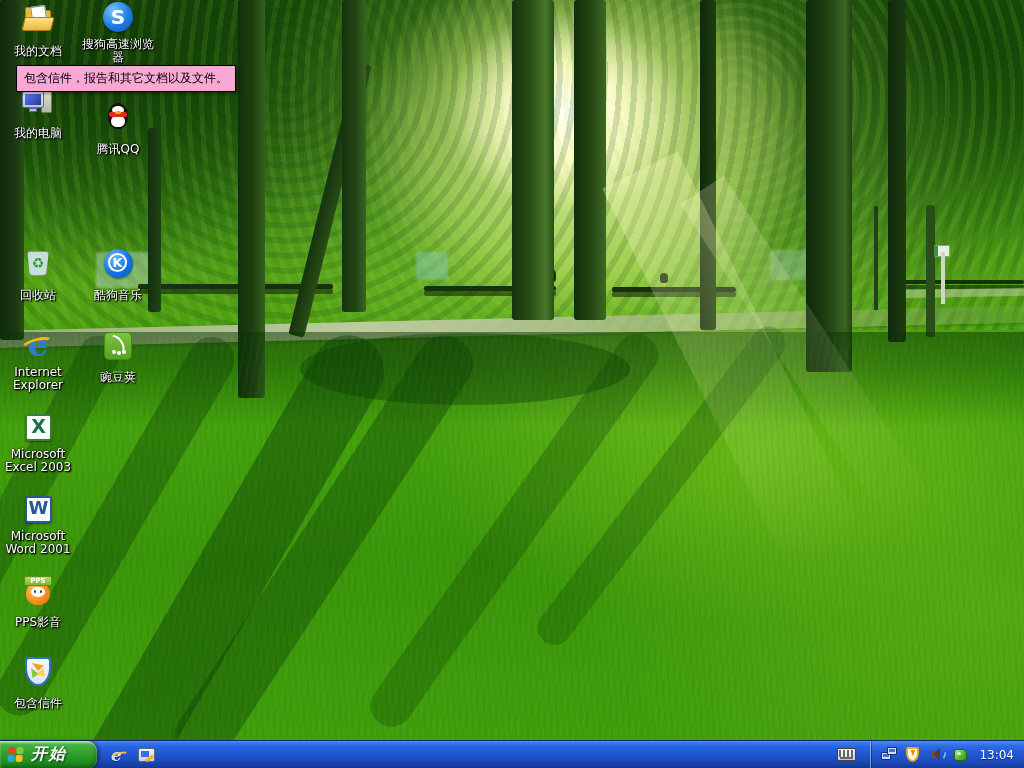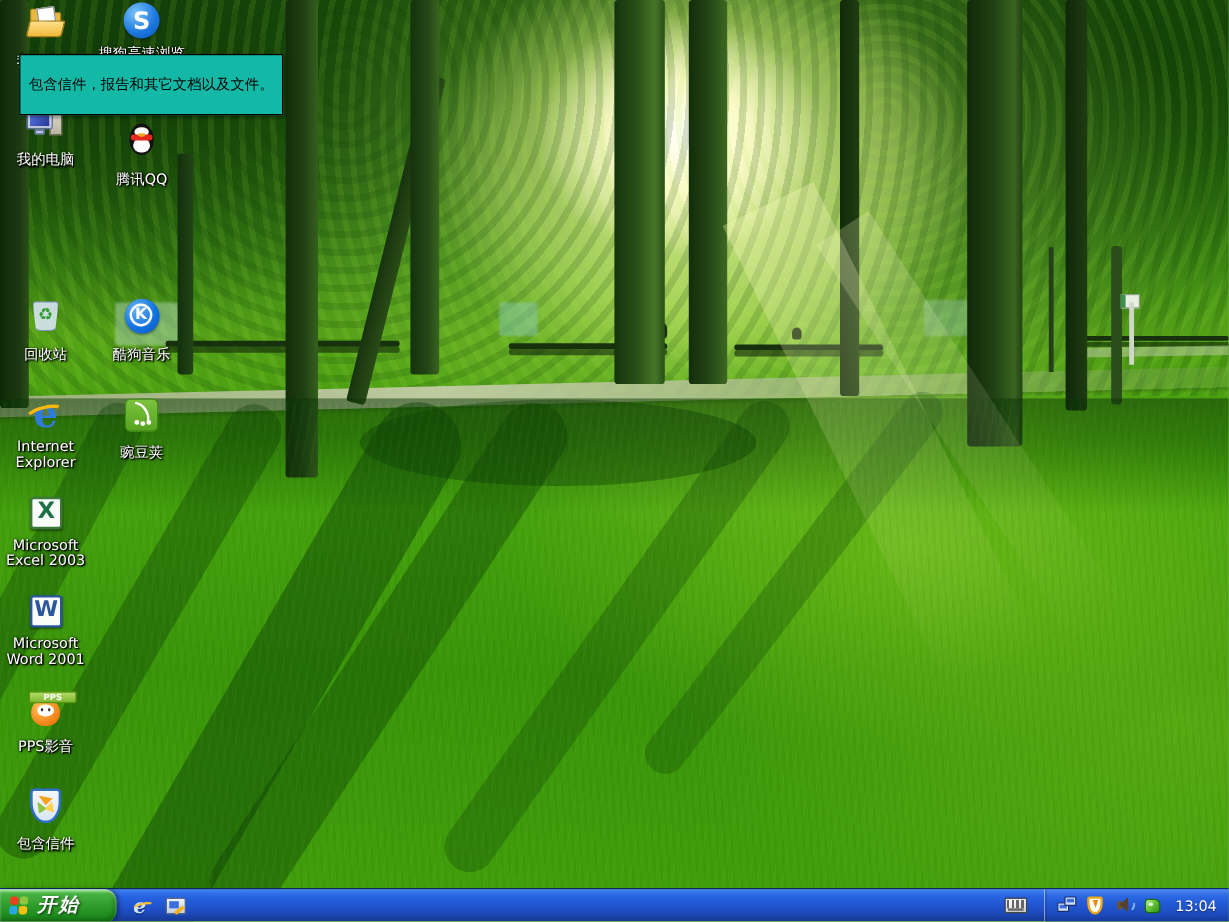--- a/index.html
+++ b/index.html
@@ -51,22 +51,22 @@
   .lamp-pole { position:absolute; left:874px; top:206px; width:4px; height:104px; background:#24401b; }
 
   
   .dicon { position:absolute; width:76px; text-align:center; z-index:10; cursor:default; }
   .dicon .ic { width:34px; height:34px; margin:0 auto 3px; position:relative; }
   .dicon .lbl { display:inline-block; font-size:12px; color:#fff; line-height:13px;
     text-shadow:1px 1px 2px #000, 0 0 2px #000, 1px 1px 1px #000; padding:0 1px; }
   .abs { position:absolute; }
 
   
-  #tooltip { position:absolute; left:16px; top:45px; z-index:50; background:#14b8a6; border:1px solid #000;
-    font-size:12px; color:#000; padding:16px 7px; white-space:nowrap; box-shadow:2px 2px 3px rgba(0,0,0,.35); }
+  #tooltip { position:absolute; left:16px; top:65px; z-index:50; background:#f9a8d4; border:1px solid #000;
+    font-size:12px; color:#000; padding:4px 7px; white-space:nowrap; box-shadow:2px 2px 3px rgba(0,0,0,.35); }
 
   
   #taskbar { position:absolute; left:0; bottom:0; width:1024px; height:28px; z-index:100; display:flex; align-items:center;
     background:linear-gradient(180deg,#5a95f5 0%,#3a7af0 5%,#2764e2 22%,#2258d4 45%,#1c49b8 75%,#163a97 96%,#12328a 100%);
     border-top:1px solid #0b2a6b; }
   #start-btn { position:relative; height:28px; width:97px; display:flex; align-items:center; gap:6px; padding-left:8px;
     border-radius:0 10px 10px 0; cursor:pointer;
     background:linear-gradient(180deg,#8fe388 0%,#47b242 14%,#319f2d 45%,#1f8c1f 78%,#136f13 100%);
     box-shadow:inset 0 1px 2px rgba(255,255,255,.55), inset -2px -2px 4px rgba(0,60,0,.35), 2px 0 4px rgba(0,0,0,.4); }
   #start-flag { width:17px; height:16px; position:relative; transform:skewX(-6deg); }
@@ -161,21 +161,21 @@
   .xl-box { border:2px solid #3c7a3c; }
   .xl-x { left:4px; top:3px; width:27px; color:#1e7145; font-weight:bold; font-size:19px; line-height:24px; text-align:center; }
   .wd-box { border:2px solid #2b579a; }
   .wd-w { left:4px; top:3px; width:27px; color:#2b579a; font-weight:bold; font-size:18px; line-height:24px; text-align:center; }
 
   .pps-ball { left:5px; top:8px; width:24px; height:23px; border-radius:50% 50% 46% 46%;
     background:radial-gradient(circle at 35% 30%, #ffc45e, #f58a1e 60%, #e06a00 100%); }
   .pps-face { left:10px; top:13px; width:14px; height:10px; background:#fff; border-radius:50%; }
   .pps-e1,.pps-e2 { width:2px; height:3px; background:#333; border-radius:50%; }
   .pps-e1 { left:13px; top:16px; } .pps-e2 { left:19px; top:16px; }
-  .pps-badge { left:3px; top:2px; width:40px; height:10px; background:linear-gradient(#b6dc6a,#7cb82e); border:1px solid #5a9410; border-radius:2px;
+  .pps-badge { left:3px; top:2px; width:28px; height:10px; background:linear-gradient(#b6dc6a,#7cb82e); border:1px solid #5a9410; border-radius:2px;
     color:#fff; font-size:7px; font-weight:bold; line-height:8px; text-align:center; }
 
   .gj-shield { left:4px; top:2px; width:26px; height:29px; background:linear-gradient(#f4f8fd,#d8e6f5); border:2px solid #2f6fce;
     border-radius:4px 4px 50% 50% / 4px 4px 62% 62%; }
   .gj-s1 { left:11px; top:8px; width:12px; height:8px; background:#f5a11a; clip-path:polygon(0 0,100% 30%,50% 100%); }
   .gj-s2 { left:10px; top:13px; width:8px; height:10px; background:#8dc63f; clip-path:polygon(0 0,100% 60%,20% 100%); }
   .gj-s3 { left:16px; top:13px; width:8px; height:9px; background:#ffd24a; clip-path:polygon(80% 0,100% 100%,0 70%); }
 </style>
 </head>
 <body>

